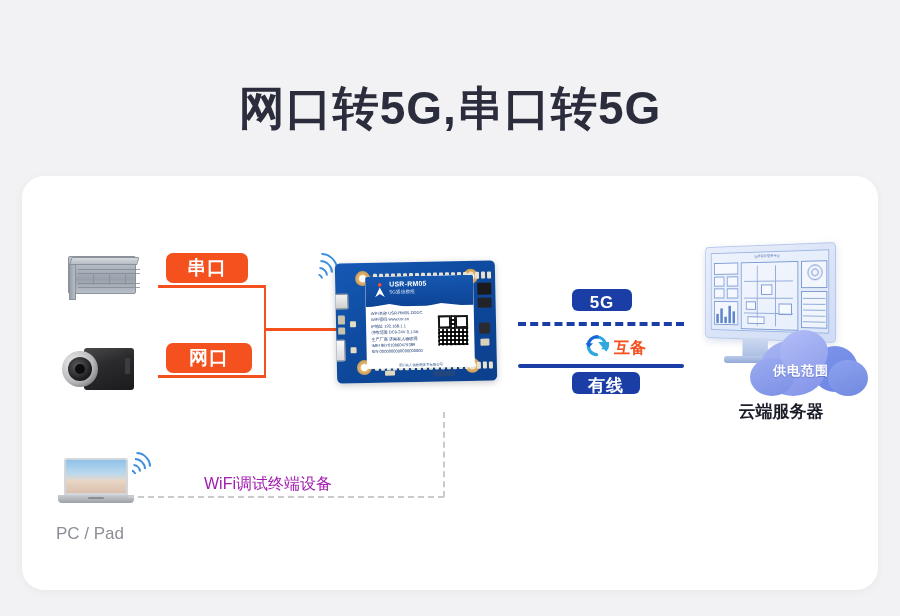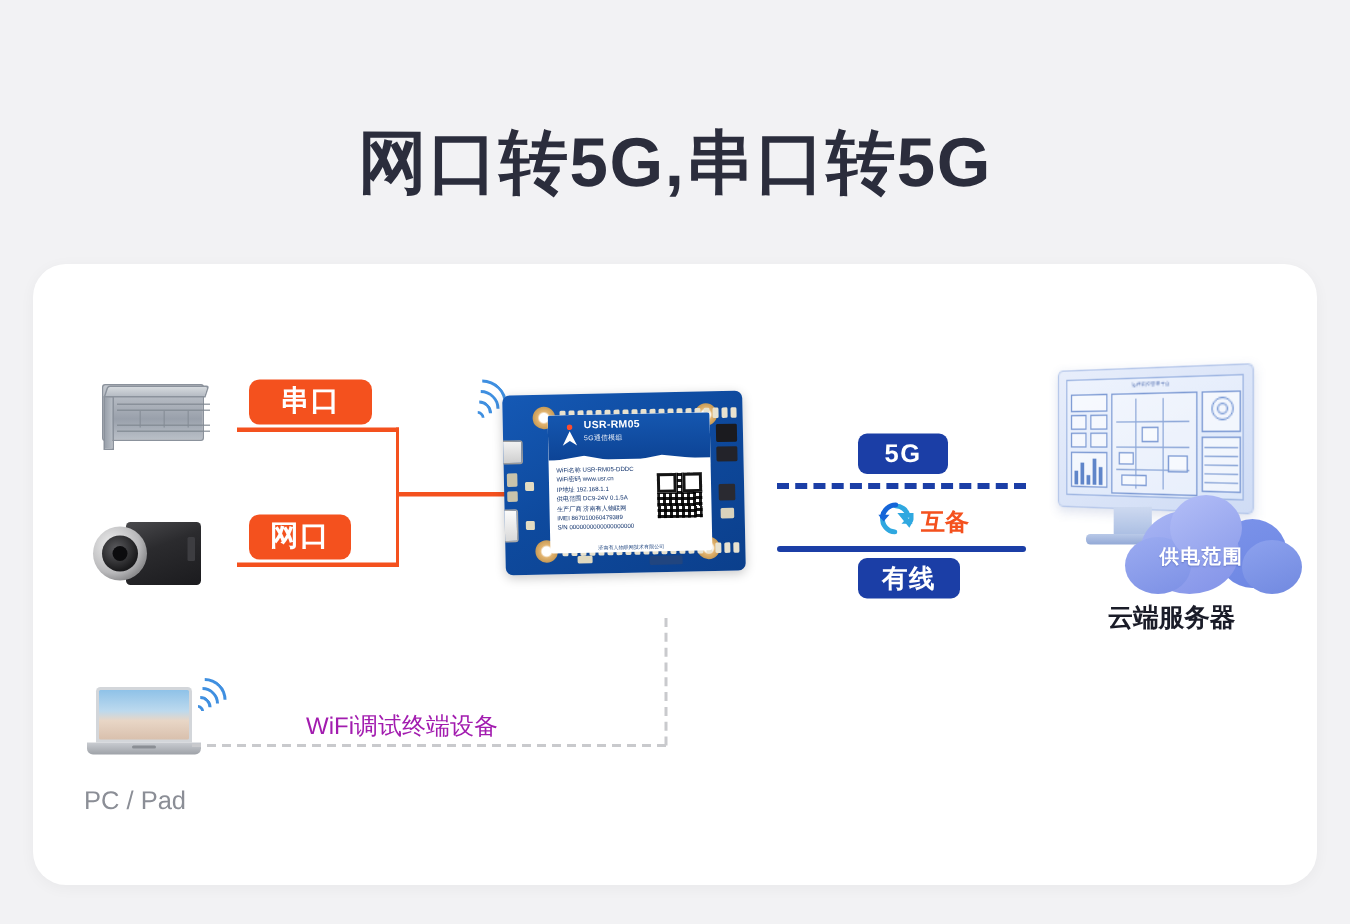--- a/index.html
+++ b/index.html
@@ -229,21 +229,21 @@
   }
 
   
   .badge-blue {
     position: absolute;
     background: #1b3ea6;
     color: #ffffff;
     font-size: 17px;
     font-weight: 700;
     border-radius: 6px;
-    height: 27px;
+    height: 22px;
     line-height: 27px;
     text-align: center;
     letter-spacing: 1px;
     white-space: nowrap;
   }
   .line-dashed {
     position: absolute;
     height: 0; border-top: 4px dashed #1b3ea6;
   }
   .line-solid {
@@ -367,21 +367,21 @@
   </div>
   <div class="wifi-arcs" style="left:126px; top:452px; width:34px; height:34px;">
     <span style="left:2px;  top:18px; width:8px;  height:8px;"></span>
     <span style="left:0px;  top:12px; width:15px; height:15px;"></span>
     <span style="left:-2px; top:6px;  width:22px; height:22px;"></span>
     <span style="left:-4px; top:0px;  width:29px; height:29px;"></span>
   </div>
   <div class="pc-pad-text" style="left:56px; top:524px;">PC / Pad</div>
 
   <div class="badge-orange" style="left:166px; top:253px; width:82px;">串口</div>
-  <div class="badge-orange" style="left:166px; top:343px; width:68px;">网口</div>
+  <div class="badge-orange" style="left:166px; top:343px; width:86px;">网口</div>
 
   <div class="orange-line" style="left:158px; top:285px; width:108px; height:2.5px;"></div>
   <div class="orange-line" style="left:158px; top:375px; width:108px; height:2.5px;"></div>
   <div class="orange-line" style="left:263.5px; top:285px; width:2.5px; height:92px;"></div>
   <div class="orange-line" style="left:263.5px; top:328px; width:78px; height:2.5px;"></div>
 
   <div class="wifi-arcs" style="left:310px; top:254px; width:36px; height:36px;">
     <span style="left:4px;  top:20px; width:9px;  height:9px;"></span>
     <span style="left:1px;  top:13px; width:17px; height:17px;"></span>
     <span style="left:-2px; top:6px;  width:25px; height:25px;"></span>

